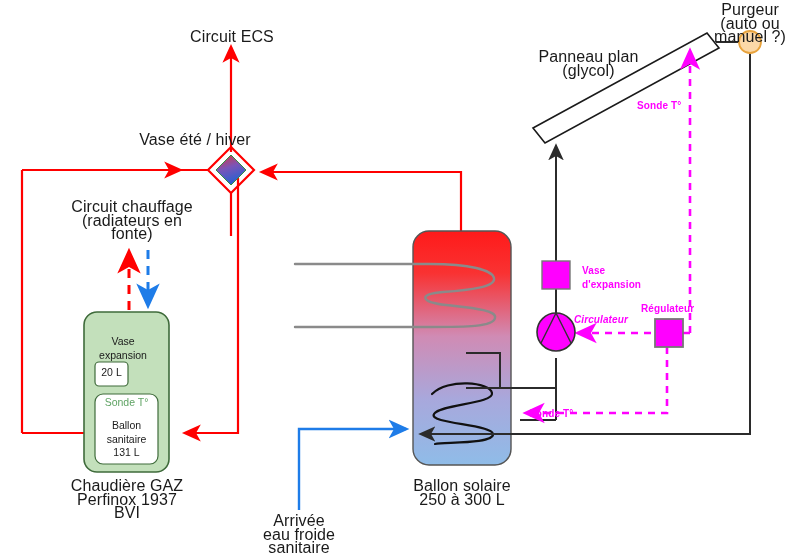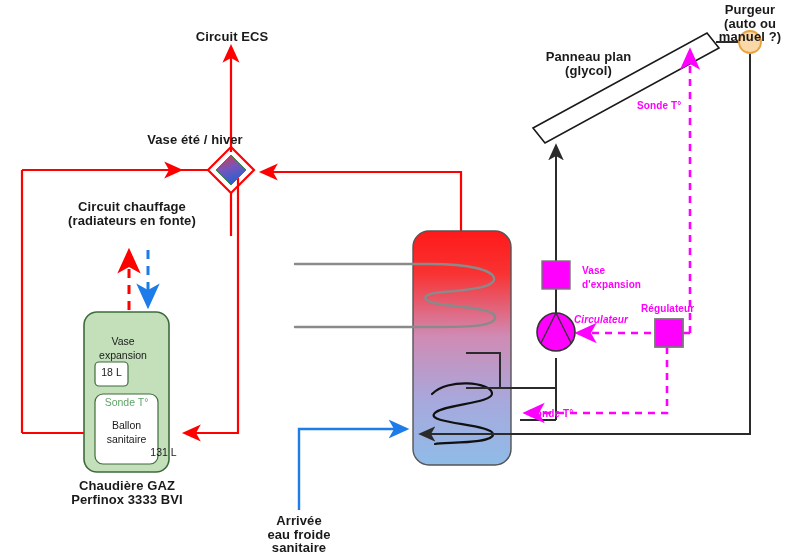--- a/index.html
+++ b/index.html
@@ -19,27 +19,26 @@
   }
   #svg-layer {
     position: absolute;
     left: 0;
     top: 0;
     width: 800px;
     height: 559px;
   }
   .lbl {
     position: absolute;
-    font-size: 13px;
+    font-size: 16px;
     line-height: 13.5px;
     color: #1a1a1a;
     text-align: center;
     white-space: pre-line;
     letter-spacing: 0.1px;
-    font-weight: bold;
   }
   .lbl.left { text-align: left; }
   .lbl.magenta { color: #ff00ff; font-weight: bold; font-size: 10px; }
   .lbl.italic-gray { color: #8a8a8a; font-style: italic; text-align: left; }
   .box-lbl {
     position: absolute;
     font-size: 10.5px;
     line-height: 13.5px;
     color: #1a1a1a;
     text-align: center;
@@ -183,33 +182,35 @@
 
   <div class="lbl magenta left" style="left:582px; top:264px; width:70px;">Vase
 d'expansion</div>
 
   <div class="lbl magenta left" style="left:574px; top:313px; width:62px;font-style:italic;">Circulateur</div>
 
   <div class="lbl magenta left" style="left:641px; top:302px; width:64px;">Régulateur</div>
 
   <div class="lbl magenta left" style="left:529px; top:407px; width:52px;">Sonde T°</div>
 
+  <div class="lbl" style="left:402px; top:479px; width:120px;">Ballon solaire
+250 à 300 L</div>
 
   <div class="lbl" style="left:259px; top:514px; width:80px;">Arrivée
 eau froide
 sanitaire</div>
 
   <div class="lbl" style="left:67px; top:479px; width:120px;">Chaudière GAZ
-Perfinox 3333 BVI</div>
+Perfinox 1937 BVI</div>
 
   <div class="box-lbl" style="left:84px; top:335px; width:78px;">Vase
 expansion</div>
 
-  <div class="box-lbl" style="left:95px; top:366px; width:33px;">18 L</div>
+  <div class="box-lbl" style="left:95px; top:366px; width:33px;">20 L</div>
 
   <div class="box-lbl green" style="left:95px; top:396px; width:63px; color:#5fa364;">Sonde T°</div>
 
   <div class="box-lbl" style="left:95px; top:419px; width:63px;">Ballon
 sanitaire</div>
 
-  <div class="box-lbl" style="left:95px; top:446px; width:63px;padding-left:37px;">131 L</div>
+  <div class="box-lbl" style="left:95px; top:446px; width:63px;">131 L</div>
 
 </div>
 
 </body></html>

